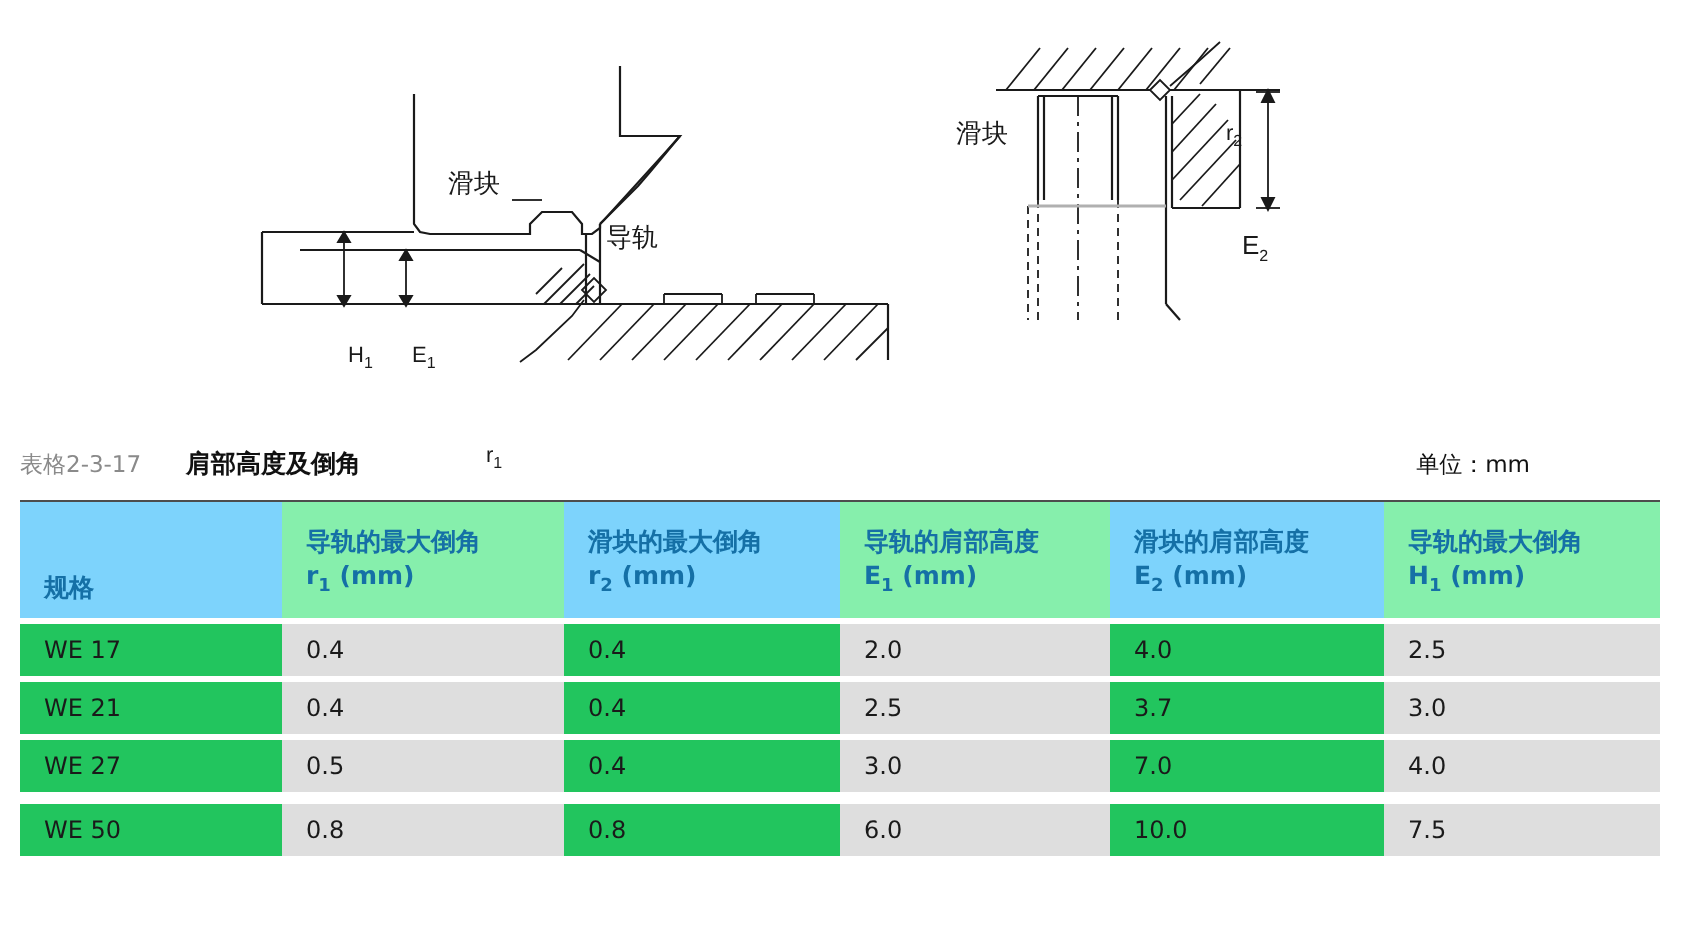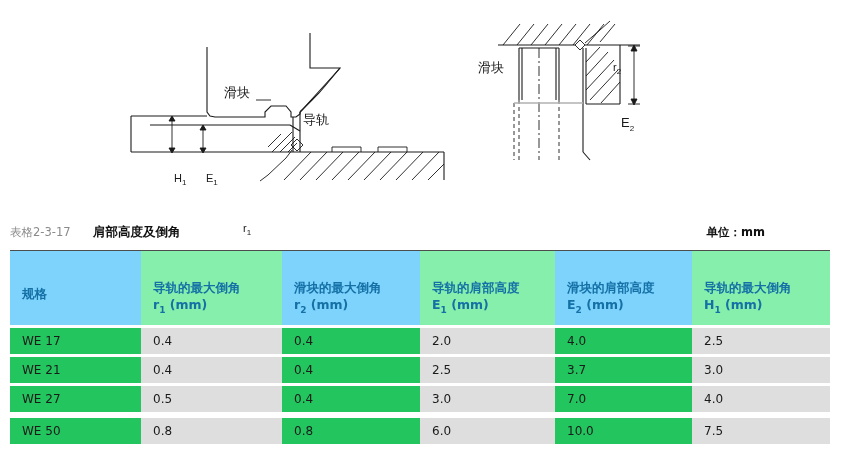--- a/index.html
+++ b/index.html
@@ -43,21 +43,21 @@
     font-family:"DejaVu Sans","Liberation Sans",sans-serif;
     letter-spacing:0px;
   }
   #caption-title{
     position:absolute;left:93px;top:2px;
     font-size:12.5px;font-weight:bold;color:#111111;
     font-family:"DejaVu Sans","Liberation Sans",sans-serif;
   }
   #caption-unit{
     position:absolute;right:11px;top:3px;
-    font-size:11.5px;font-weight:bold;color:#111111;
+    font-size:11.5px;font-weight:normal;color:#111111;
     font-family:"DejaVu Sans","Liberation Sans",sans-serif;
     margin-left:16px;
   }
 
   
   #table-wrap{
     position:absolute;left:10px;top:250px;width:820px;
   }
   table.spec{
     border-collapse:collapse;
@@ -81,21 +81,21 @@
     vertical-align:bottom;
     padding:5px 0 7px 12px;
     height:46px;
     font-family:"DejaVu Sans","Liberation Sans",sans-serif;
     border:none;
   }
   table.spec thead th.shade{background:#86efac;}
   table.spec thead th .l1{display:block;line-height:17px;}
   table.spec thead th .l2{display:block;line-height:17px;font-weight:bold;}
   table.spec thead th .l2 sub{font-size:9px;}
-  table.spec thead th.first{vertical-align:bottom;padding-bottom:23px;}
+  table.spec thead th.first{vertical-align:bottom;padding-bottom:7px;}
 
   table.spec tbody td{
     background:#22c55e;
     font-size:12px;
     color:#1a1a1a;
     padding:0 0 0 12px;
     height:26px;
     line-height:26px;
     font-family:"DejaVu Sans","Liberation Sans",sans-serif;
     border:none;

